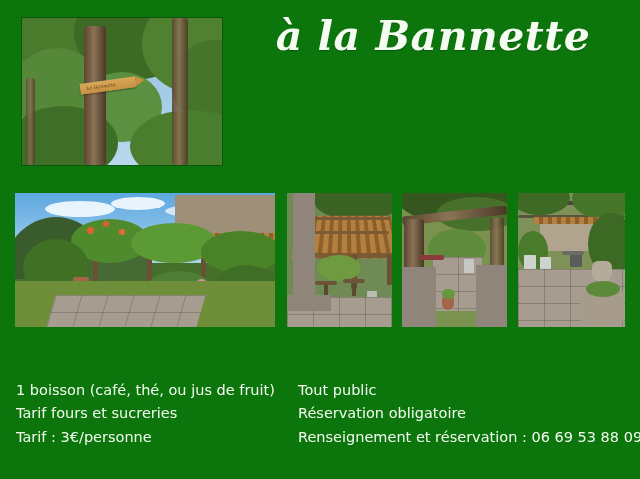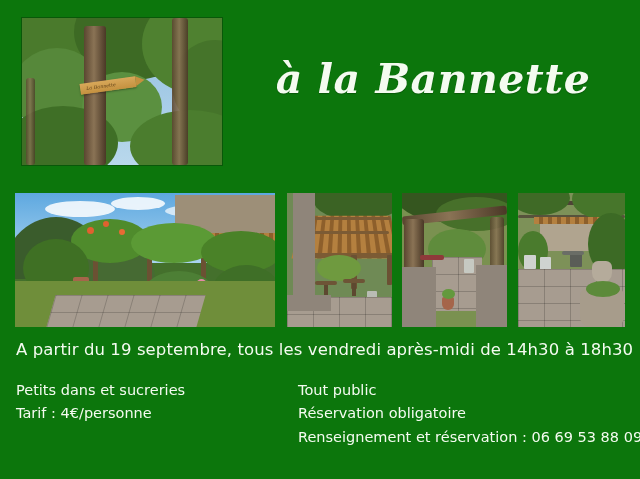--- a/index.html
+++ b/index.html
@@ -49,21 +49,21 @@
   .title-line {
     font-family:"DejaVu Serif", serif;
     font-style:italic;
     font-weight:700;
     color:#f4fbf0;
     letter-spacing:.5px;
     line-height:1.0;
     text-shadow:0 1px 1px rgba(0,0,0,.25);
   }
   .title-line.one { font-size:41px; padding-top:14px; }
-  .title-line.two { font-size:41px; padding-top:12px;margin-top:43px; }
+  .title-line.two { font-size:41px; padding-top:12px; }
 
   .subtitle {
     position:absolute;
     left:232px; top:124px;
     width:404px;
     font-family:"DejaVu Sans", sans-serif;
     font-size:14.5px;
     line-height:1.42;
     color:#f2f8ee;
     text-align:left;
@@ -410,26 +410,26 @@
 
         <div class="paving" style="left:0;bottom:0;width:107px;height:58px;"></div>
 
         <div class="urn" style="left:74px;top:68px;width:20px;height:22px;"></div>
         <div class="urn" style="left:62px;top:96px;width:44px;height:38px;background:#a79c8b;"></div>
         <div class="leaf" style="left:68px;top:88px;width:34px;height:16px;background:#5c8a3a;"></div>
       </div>
     </div>
   </div>
 
-  <div class="date-line">A partir du 19 septembre, tous les vendredi après-midi de 14h30 à 18h30</div>
 
   <div class="details">
     <div class="col left">
-      <div class="row">Petits dans et sucreries</div>
-      <div class="row">Tarif : 4€/personne</div>
+      <div class="row">1 boisson (café, thé, ou jus de fruit)</div>
+      <div class="row">Tarif fours et sucreries</div>
+      <div class="row">Tarif : 3€/personne</div>
     </div>
     <div class="col right">
       <div class="row">Tout public</div>
       <div class="row">Réservation obligatoire</div>
       <div class="row">Renseignement et réservation : 06 69 53 88 09</div>
     </div>
   </div>
 
 </div>
 

